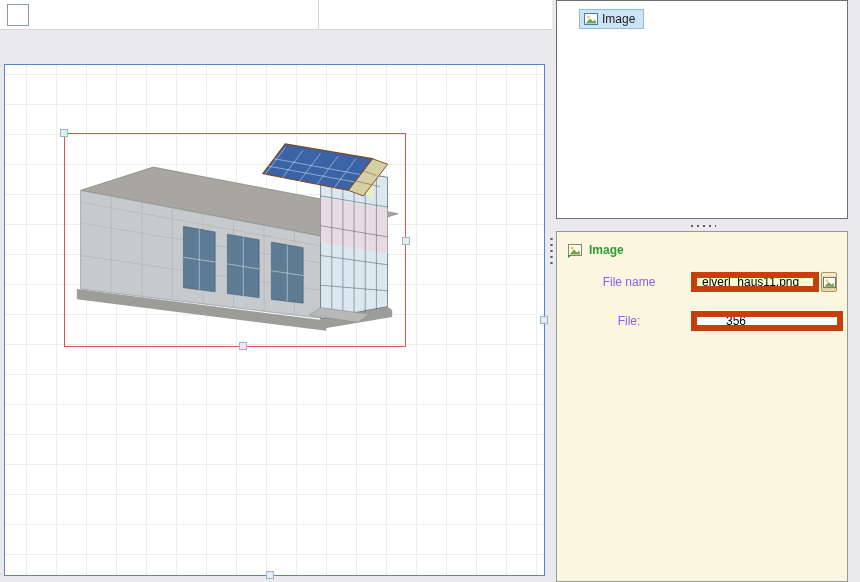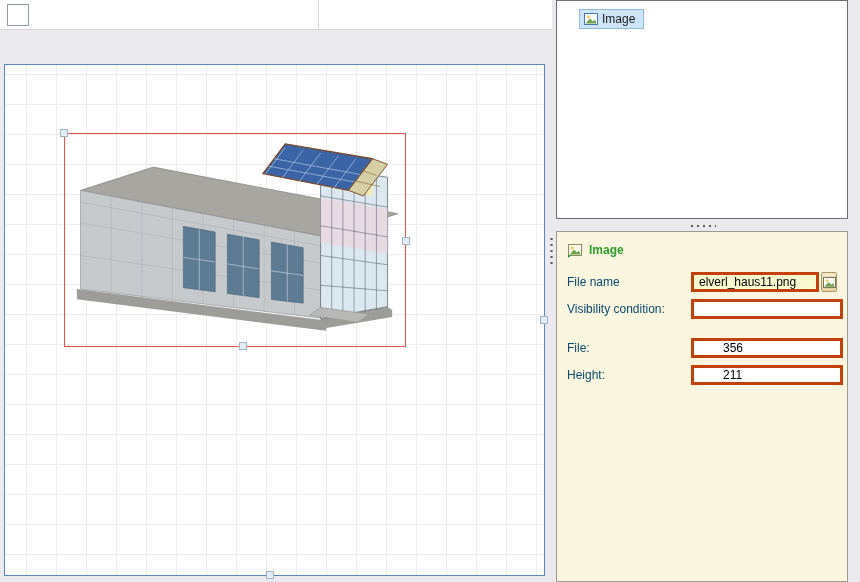--- a/index.html
+++ b/index.html
@@ -28,22 +28,22 @@
 
   .hsplit { position: absolute; left: 556px; top: 219px; width: 292px; height: 12px; display: flex; align-items: center; justify-content: center; cursor: row-resize; }
   .hdots { width: 28px; height: 4px; background-image: radial-gradient(circle, #5a5a5a 1px, transparent 1.3px); background-size: 6px 4px; background-position: 1px 1px; }
   .vsplit { position: absolute; left: 549px; top: 236px; width: 5px; height: 32px; background-image: radial-gradient(circle, #5a5a5a 1px, transparent 1.3px); background-size: 5px 6px; cursor: col-resize; }
 
   .props-panel { position: absolute; left: 556px; top: 231px; width: 292px; height: 351px; background: #fbf6df; border: 1px solid #9a9a8e; padding: 8px 10px; }
   .props-header { display: flex; align-items: center; gap: 6px; margin: 2px 0 14px 0; }
   .props-title { font-weight: bold; color: #2e9d2e; font-size: 12px; }
 
   .prop-row { display: flex; align-items: center; margin-bottom: 7px; }
-  .prop-label { width: 124px; flex: 0 0 124px; color: #0c4a6e; }
-  .prop-input { height: 20px; border: 3px solid #c2410c; background: #ffffff; font-family: "Liberation Sans", sans-serif; font-size: 12px; padding: 1px 5px; }
+  .prop-label { width: 124px; flex: 0 0 124px; color: #8b5cf6; text-align: center; }
+  .prop-input { height: 20px; border: 6px solid #c2410c; background: #ffffff; font-family: "Liberation Sans", sans-serif; font-size: 12px; padding: 1px 5px; }
   .prop-input.wide { width: 152px; padding-left: 29px; }
   .prop-input.yellow { width: 128px; background: #fafad0; }
   .browse-btn { width: 22px; height: 20px; margin-left: 2px; border: 1px solid #ab9668; border-radius: 2px; background: linear-gradient(#f8ecca, #e9d5a4); display: inline-flex; align-items: center; justify-content: center; padding: 0; cursor: pointer; }
   .prop-check { width: 14px; height: 14px; margin: 0; }
   .spacer { height: 12px; }
 
   .icon-svg { display: block; }
 </style>
 </head>
 <body>
@@ -168,31 +168,23 @@
       <button class="browse-btn">
         <svg class="icon-svg" width="13" height="13" viewBox="0 0 14 14">
           <rect x="0.5" y="1.5" width="13" height="11" fill="#ffffff" stroke="#6a6a4a"></rect>
           <circle cx="4.4" cy="5" r="1.4" fill="#f2c94c"></circle>
           <polygon points="1.5,11.5 6,6.5 9,9.5 11,7.5 12.5,11.5" fill="#6fa34e"></polygon>
         </svg>
       </button>
     </div>
 
 
-    <div class="prop-row">
-      <span class="prop-label">Visibility condition:</span>
-      <input class="prop-input wide" type="text" value="" style="">
-    </div>
 
     <div class="spacer"></div>
 
     <div class="prop-row">
       <span class="prop-label">File:</span>
       <input class="prop-input wide" type="text" value="356" style="">
     </div>
 
-    <div class="prop-row">
-      <span class="prop-label">Height:</span>
-      <input class="prop-input wide" type="text" value="211" style="">
-    </div>
   </div>
 
 </div>
 
 </body></html>

